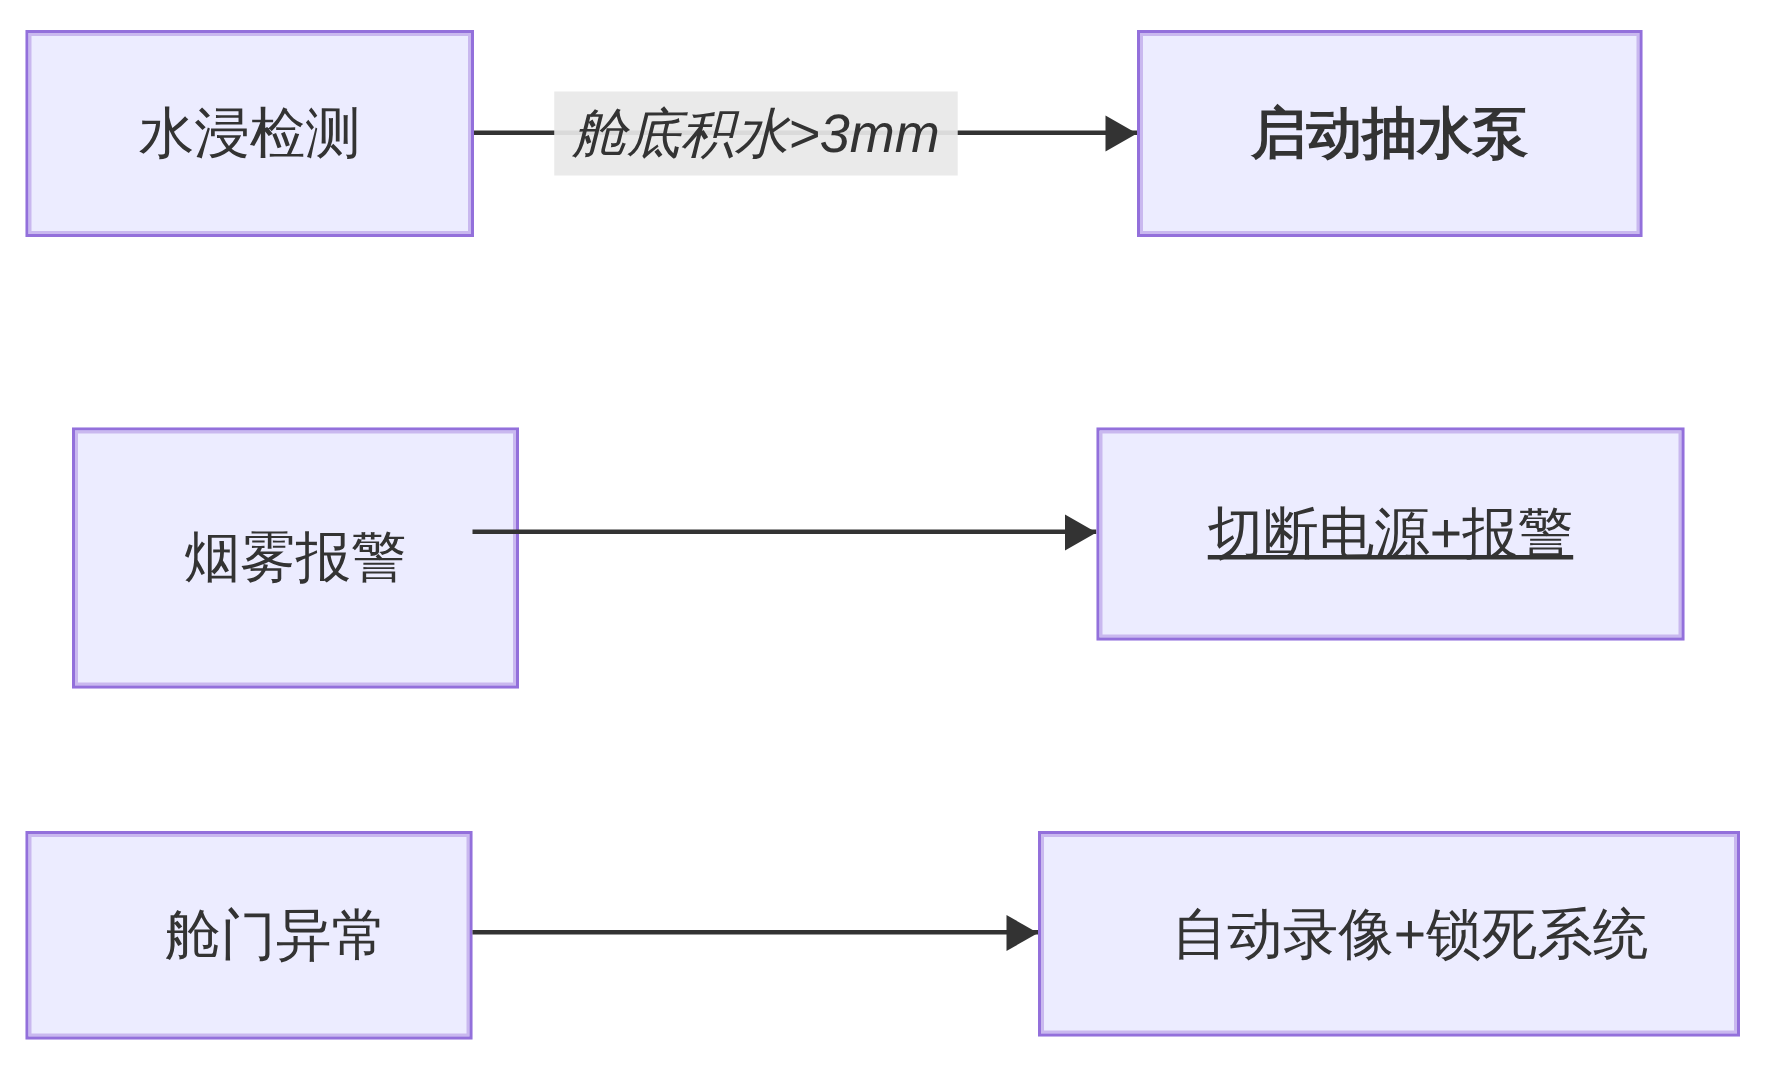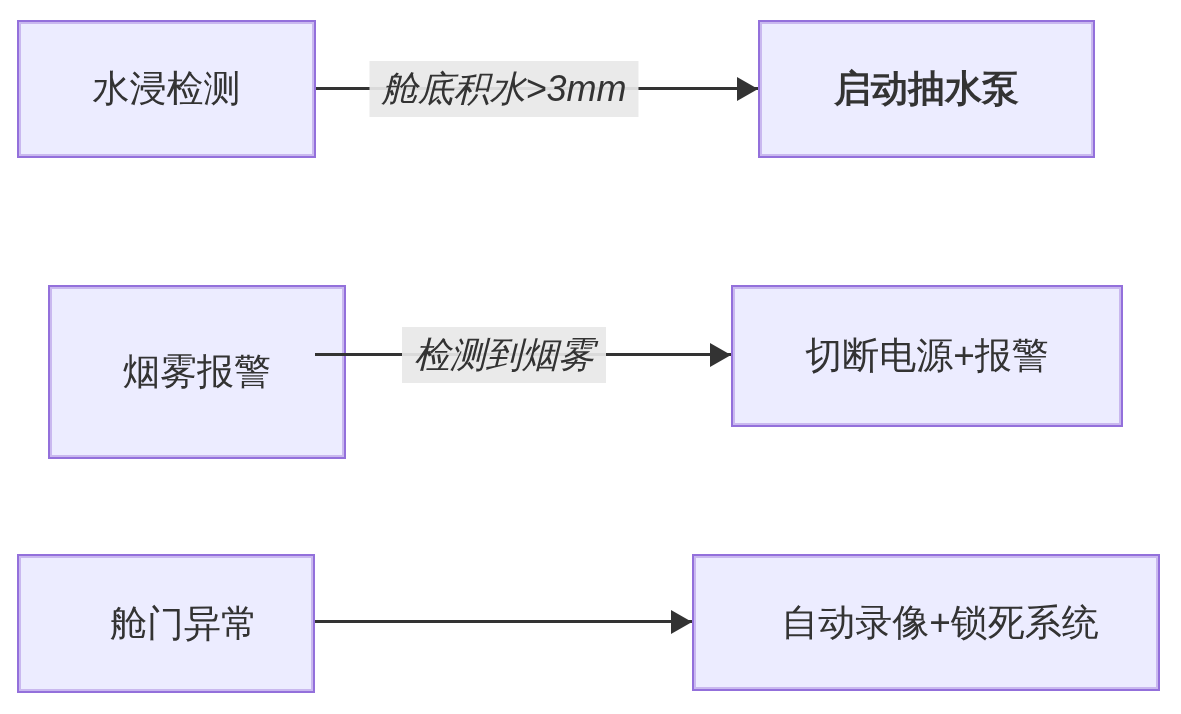--- a/index.html
+++ b/index.html
@@ -63,21 +63,21 @@
   .r1-line { left: 316px; top: 87px;  width: 442px; }
   .r1-head { left: 737px; top: 77px; }
   .r1-lbl  { left: 504px; top: 61px; }
   .r1-tgt  { left: 758px; top: 20px;  width: 337px; height: 138px; font-weight: bold; }
 
   
   .r2-src  { left: 34px;  top: 285px; width: 298px; height: 174px; margin-left: 14px; }
   .r2-line { left: 315px; top: 353px; width: 416px; }
   .r2-head { left: 710px; top: 343px; }
   .r2-lbl  { left: 504px; top: 327px; }
-  .r2-tgt  { left: 731px; top: 285px; width: 392px; height: 142px; }
+  .r2-tgt  { left: 731px; top: 285px; width: 392px; height: 142px; text-decoration: underline; }
 
   
   .r3-src  { left: 17px;  top: 554px; width: 298px; height: 139px; padding-left: 36px; }
   .r3-line { left: 315px; top: 620px; width: 377px; }
   .r3-head { left: 671px; top: 610px; }
   .r3-lbl  { left: 504px; top: 594px; }
   .r3-tgt  { left: 692px; top: 554px; width: 468px; height: 137px; padding-left: 28px; }
 </style>
 </head>
 <body>
@@ -92,21 +92,20 @@
   <div class="edge-label r1-lbl">舱底积水&gt;3mm</div>
   <div class="node r1-tgt">
     <span>启动抽水泵</span>
   </div>
 
   <div class="node r2-src">
     <span>烟雾报警</span>
   </div>
   <div class="edge-line r2-line"></div>
   <div class="arrowhead r2-head"></div>
-  <div class="edge-label r2-lbl">检测到烟雾</div>
   <div class="node r2-tgt">
     <span>切断电源+报警</span>
   </div>
 
   <div class="node r3-src">
     <span>舱门异常</span>
   </div>
   <div class="edge-line r3-line"></div>
   <div class="arrowhead r3-head"></div>
   <div class="node r3-tgt">

